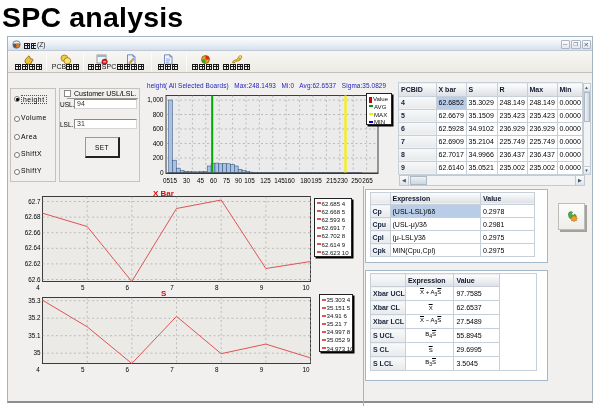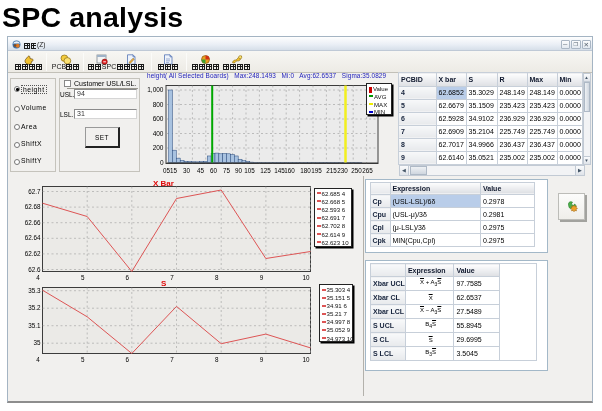--- a/index.html
+++ b/index.html
@@ -105,21 +105,21 @@
         <span class="tlab"><span class="cj"></span><span class="cj"></span><span class="cj"></span><span class="cj"></span></span>
       </div>
 <div class="abs tbtn" style="left:213.0px;width:32px">
         <span class="ticon"><svg width="12" height="11" viewBox="0 0 12 11">
             <path d="M1.5 8.5 C3 4.5 5 7.5 6.5 4.5 C7.5 2.5 9.5 3 10.5 2 L9.5 5 C8 8.5 6 5.5 4.5 8 C3.8 9.2 2.5 9 1.5 8.5 Z" fill="#f2c12c" stroke="#8a6a14" stroke-width="0.7"></path>
             <circle cx="9.2" cy="3.2" r="1.6" fill="#f8df70" stroke="#8a6a14" stroke-width="0.5"></circle>
           </svg></span>
         <span class="tlab"><span class="cj"></span><span class="cj"></span><span class="cj"></span><span class="cj"></span></span>
       </div>
 </div>
-<div class="abs" style="left:0;top:0;width:588px;height:351px">
+<div class="abs" style="left:0;top:10px;width:588px;height:351px">
 <div class="abs gbox" style="left:2px;top:41px;width:46px;height:94px"></div>
 <div class="abs rad" style="left:6px;top:49.0px">
         <div class="abs rdot"></div>
       </div>
 <div class="abs rlab" style="left:13px;top:47.5px;border:1px dotted #555;padding:0 1px;">height</div>
 <div class="abs rad" style="left:6px;top:68.5px"></div>
 <div class="abs rlab" style="left:13px;top:67.0px;">Volume</div>
 <div class="abs rad" style="left:6px;top:87.0px"></div>
 <div class="abs rlab" style="left:13px;top:85.5px;">Area</div>
 <div class="abs rad" style="left:6px;top:104.5px"></div>

